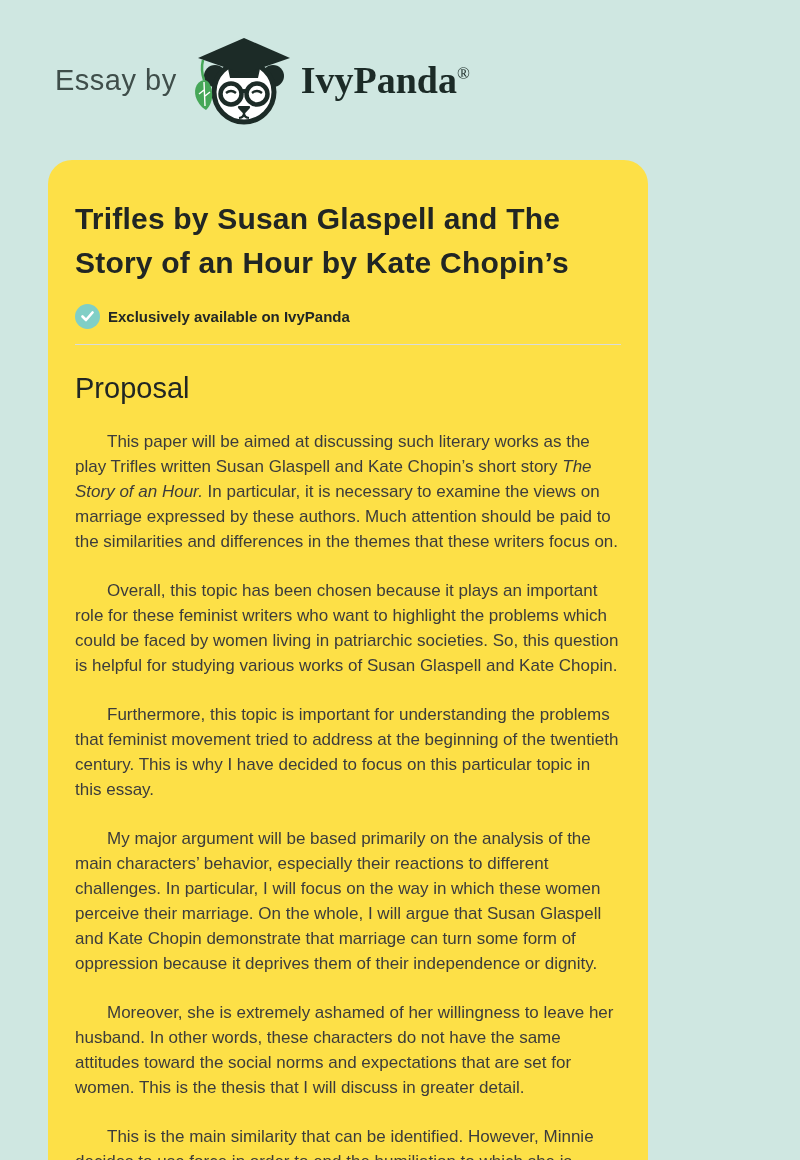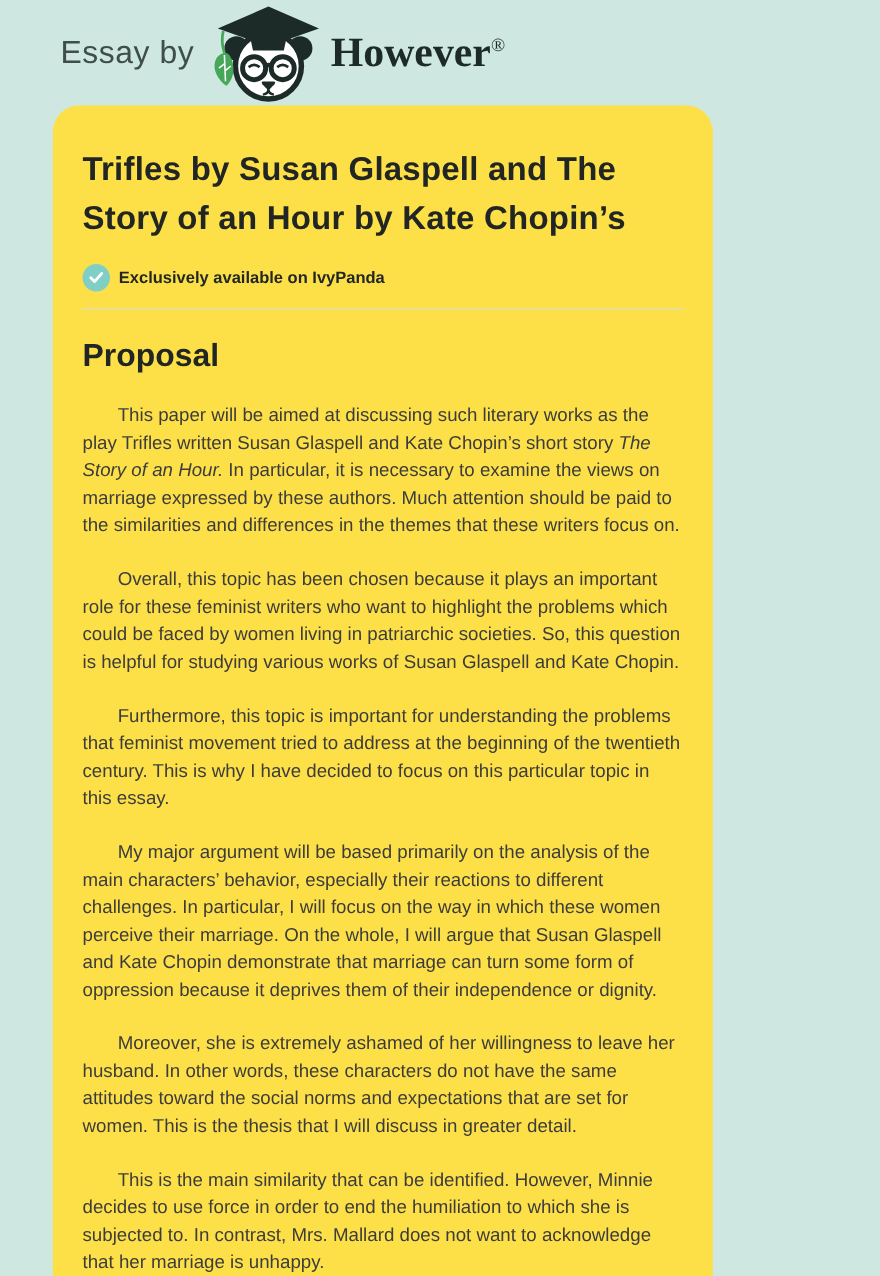--- a/index.html
+++ b/index.html
@@ -4,21 +4,21 @@
 <style>
   * { margin: 0; padding: 0; box-sizing: border-box; }
   html, body { width: 800px; height: 1160px; }
   body {
     background: #cfe7e1;
     font-family: "Liberation Sans", sans-serif;
     overflow: hidden;
   }
   
   .header {
-    height: 96px;
+    height: 160px;
     display: flex;
     align-items: center;
     padding-left: 55px;
   }
   .essay-by {
     font-size: 29px;
     color: #3f4e4a;
     letter-spacing: 0.5px;
   }
   .logo-svg {
@@ -79,21 +79,21 @@
     color: #222725;
   }
   .divider {
     border: none;
     border-top: 1px solid #d8dcdb;
     margin-top: 15px;
   }
   .section-heading {
     margin-top: 27px;
     font-size: 29px;
-    font-weight: 700;
+    font-weight: 400;
     color: #212624;
   }
   .essay-body { margin-top: 10px; }
   .essay-body p {
     font-size: 17px;
     line-height: 25px;
     color: #3c3c3c;
     text-indent: 32px;
     margin-top: 24px;
   }
@@ -126,21 +126,21 @@
     <path d="M50 58 Q53 56 56 58" fill="none" stroke="#1c2b27" stroke-width="4"></path>
 
     <path d="M35 59 Q40 55 45 59" fill="none" stroke="#1c2b27" stroke-width="2.4"></path>
     <path d="M61 59 Q66 55 71 59" fill="none" stroke="#1c2b27" stroke-width="2.4"></path>
 
     <path d="M48 72 H58 Q60 72 58.5 74.5 L54.8 78.5 Q53 80.2 51.2 78.5 L47.5 74.5 Q46 72 48 72 Z" fill="#1c2b27"></path>
 
     <path d="M53 79 Q53 83.5 48 84 M53 79 Q53 83.5 58 84" fill="none" stroke="#1c2b27" stroke-width="2.2"></path>
   </svg>
 
-  <span class="brand"><span>However</span><sup>®</sup></span>
+  <span class="brand"><span>IvyPanda</span><sup>®</sup></span>
 </div>
 
 <div class="card">
   <h1 class="title">Trifles by Susan Glaspell and The Story of an Hour by Kate Chopin’s</h1>
 
   <div class="badge-row">
     <span class="badge-circle">
       <svg width="13" height="11" viewBox="0 0 13 11" aria-hidden="true">
         <path d="M1.5 5.5 L5 9 L11.5 1.5" fill="none" stroke="#ffffff" stroke-width="2.6" stroke-linecap="round" stroke-linejoin="round"></path>
       </svg>

